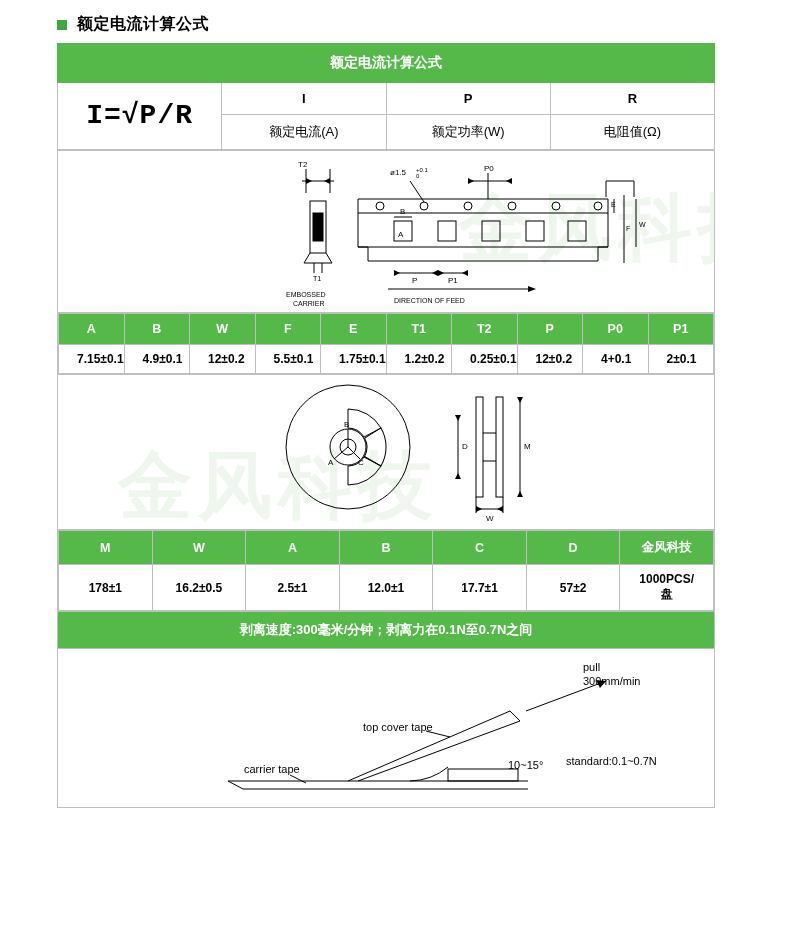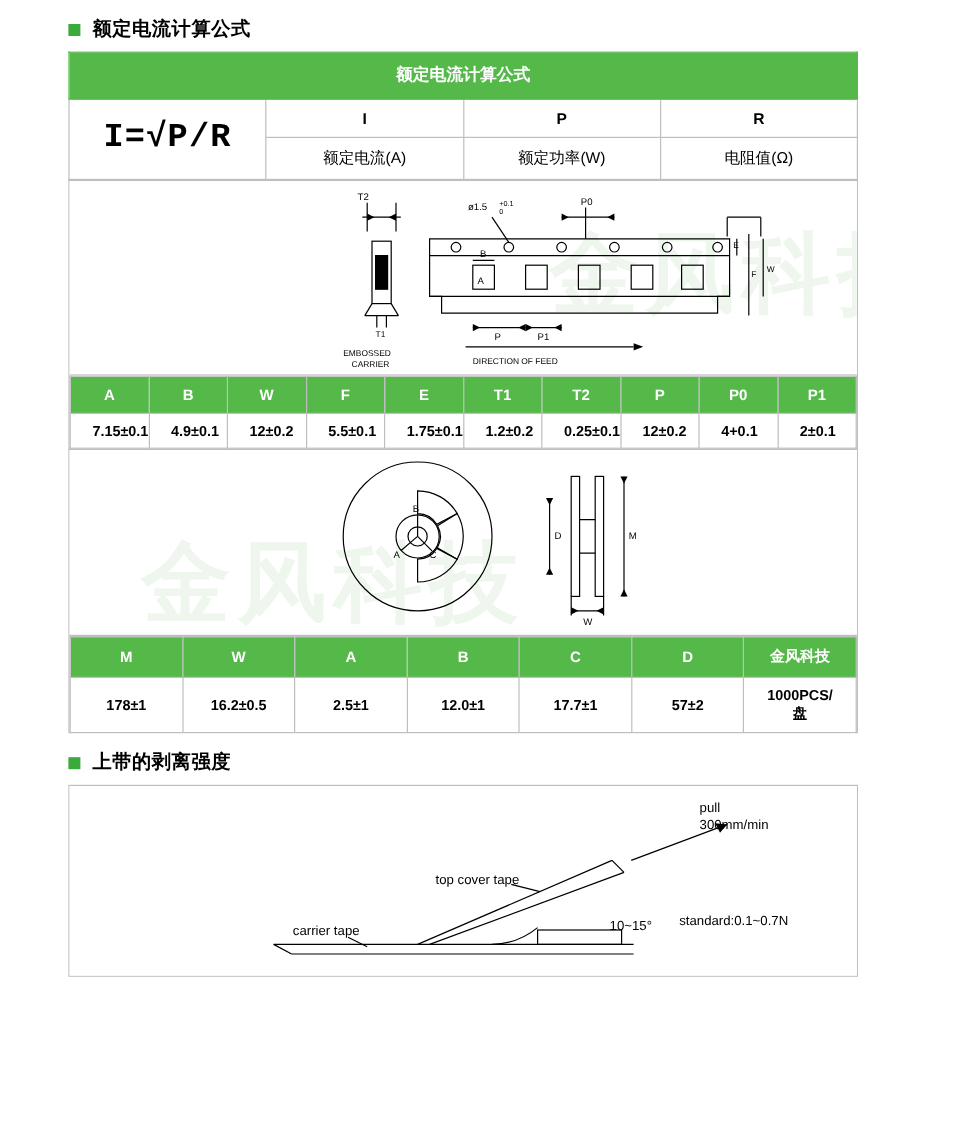--- a/index.html
+++ b/index.html
@@ -355,26 +355,23 @@
         <td>2.5±1</td>
         <td>12.0±1</td>
         <td>17.7±1</td>
         <td>57±2</td>
         <td>1000PCS/盘</td>
       </tr>
     </tbody>
       </table>
   </div>
 
-  <div class="section-head">
-    <span class="bullet"></span>
-    <span class="title">上带的剥离强度</span>
-  </div>
 
   <div class="peel-box">
+    <div class="peel-band">剥离速度:300毫米/分钟；剥离力在0.1N至0.7N之间</div>
     <div class="drawing" style="height:158px; border-bottom:none;">
       <svg width="678" height="156" viewBox="0 0 678 156">
         <g stroke="#000" fill="none" stroke-width="1">
 
           <line x1="170" y1="132" x2="470" y2="132"></line>
           <line x1="185" y1="140" x2="470" y2="140"></line>
           <line x1="170" y1="132" x2="185" y2="140"></line>
           <rect x="390" y="120" width="70" height="12"></rect>
 
           <line x1="290" y1="132" x2="452" y2="62"></line>

